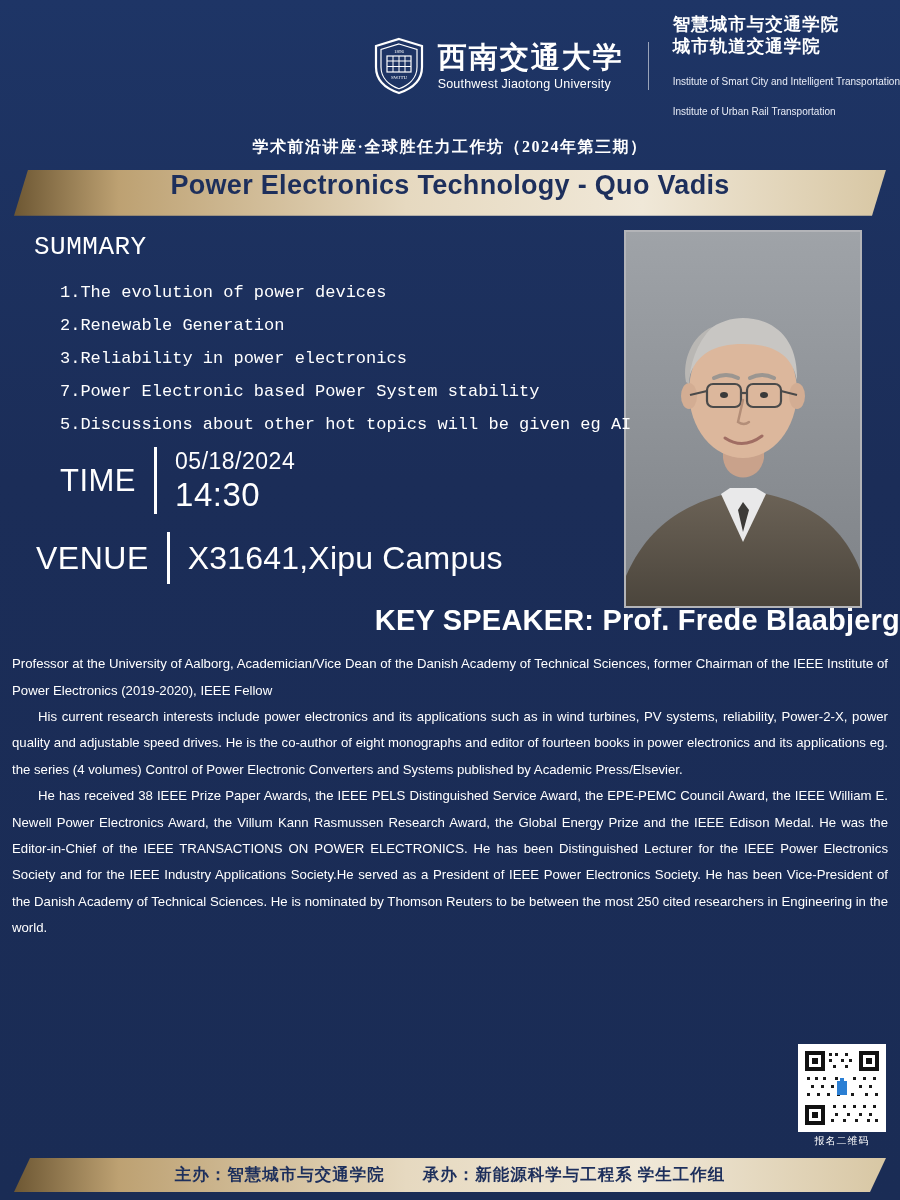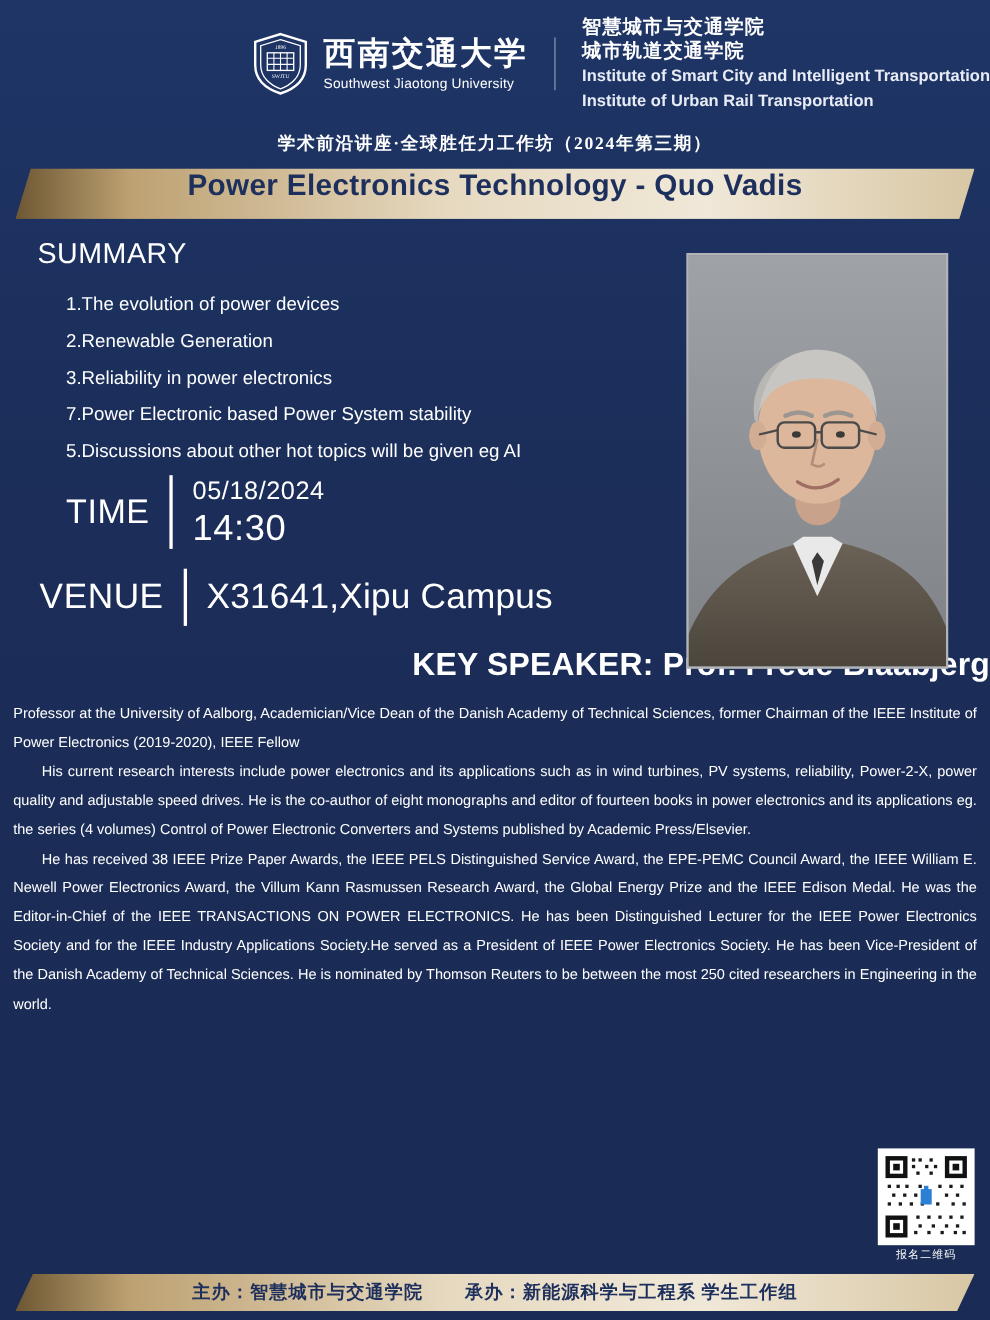--- a/index.html
+++ b/index.html
@@ -55,25 +55,24 @@
   }
   .dept-block { display: flex; flex-direction: column; justify-content: center; }
   .dept-cn {
     font-family: "Liberation Serif", serif;
     font-size: 17.5px;
     font-weight: 700;
     line-height: 1.25;
     letter-spacing: 1px;
   }
   .dept-en {
-    font-size: 15px;
+    font-size: 10px;
     line-height: 1.35;
-    margin-top: 2px;
+    margin-top: 17px;
     color: #e8ecf6;
-    font-weight: bold;
   }
   
   .subtitle {
     text-align: center;
     font-family: "Liberation Serif", serif;
     font-size: 16px;
     font-weight: 700;
     letter-spacing: 1.5px;
     margin: 14px 0 12px 0;
     color: #ffffff;
@@ -91,21 +90,21 @@
     clip-path: polygon(14px 0, 100% 0, calc(100% - 14px) 100%, 0 100%);
   }
   .title-band .title-text {
     font-size: 27px;
     font-weight: 700;
     color: #1d2f5c;
     letter-spacing: .3px;
     font-family: "Liberation Sans", sans-serif;
   }
   
-  .summary-wrap { padding: 16px 0 0 0; position: relative; }
+  .summary-wrap { padding: 16px 0 0 0; position: relative; font-family: Liberation Mono, monospace; }
   .summary-title {
     font-size: 26px;
     letter-spacing: .5px;
     margin-left: 34px;
     color: #ffffff;
     font-weight: 400;
   }
   .summary-list {
     margin: 14px 0 0 60px;
     padding: 0;

